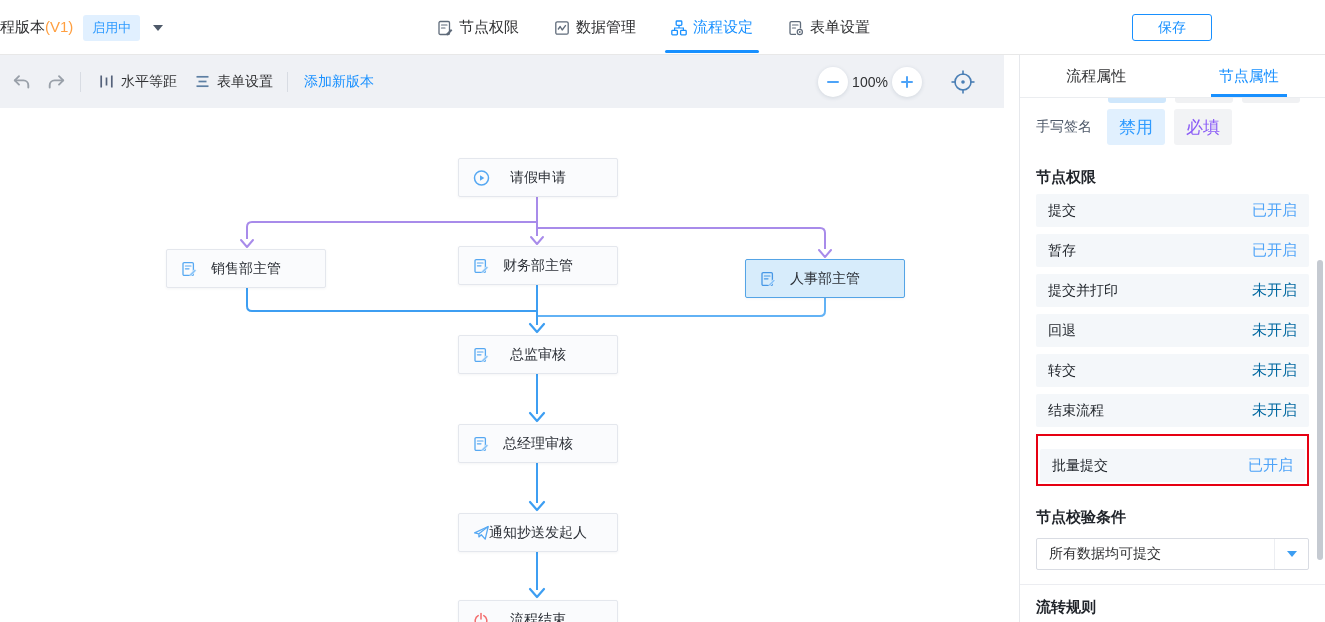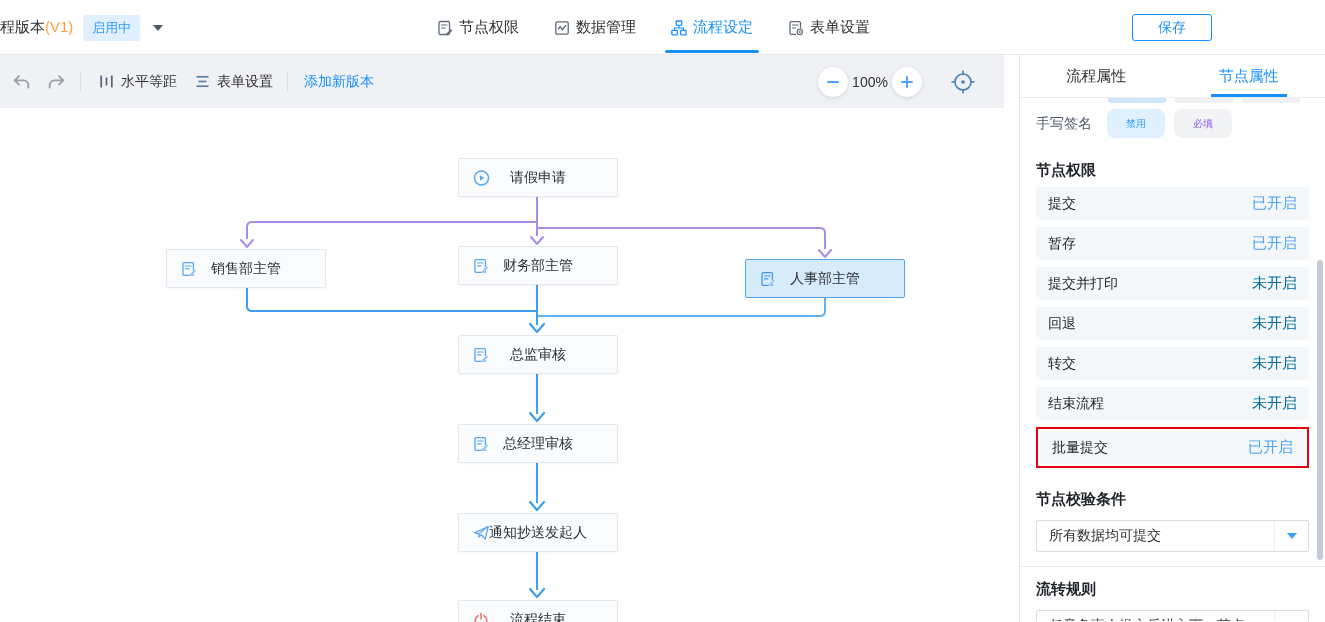--- a/index.html
+++ b/index.html
@@ -61,35 +61,35 @@
   .panel-tab.active { color:#1890ff; }
   .panel-tab.active::after { content:""; position:absolute; bottom:0; left:50%;
     transform:translateX(-50%); width:76px; height:3px; background:#1890ff; }
   .panel-body { position:relative; height:523px; padding:0 16px; overflow:hidden; }
   .sliver-row { position:relative; height:5px; }
   .sliver { position:absolute; top:0; height:5px; width:58px; border-radius:0 0 3px 3px; }
   .sliver.s-blue { background:#cfe7fc; }
   .sliver.s-gray { background:#f0f1f3; }
   .sig-row { margin-top:6px; display:flex; align-items:center; }
   .sig-label { font-size:14px; color:#4e5969; }
-  .opt-btn { width:58px; height:29px; border-radius:8px; font-size:10px; display:flex;
+  .opt-btn { width:58px; height:36px; border-radius:3px; font-size:17px; display:flex;
     align-items:center; justify-content:center; cursor:pointer; }
   .opt-btn.sel { background:#e1f0fe; color:#2f9bff; margin-left:15px; }
   .opt-btn.unsel { background:#f2f3f5; color:#8b5cf6; margin-left:9px; }
   .sec-title { margin-top:23px; font-size:15px; font-weight:bold; color:#1f2329; }
   .perm-row { margin-top:7px; height:33px; background:#f4f7fa; border-radius:2px;
     display:flex; align-items:center; justify-content:space-between; padding:0 12px;
     cursor:pointer; }
   .perm-row:first-of-type { margin-top:12px; }
   .perm-label { font-size:14px; color:#24292f; }
   .perm-status { font-size:15px; }
   .perm-status.on { color:#4da3f8; }
   .perm-status.off { color:#0369a1;font-family:Liberation Serif, serif; }
   .red-wrap { margin-top:7px; border:2px solid #e60012; padding:2px; }
-  .red-wrap .perm-row { margin-top:0;gap:40px; }
+  .red-wrap .perm-row { margin-top:11px;gap:40px; }
   .dropdown { margin-top:11px; height:32px; border:1px solid #d9dce3; border-radius:2px;
     background:#fff; display:flex; align-items:center; cursor:pointer; }
   .dd-value { flex:1; padding-left:12px; font-size:14px; color:#303133; white-space:nowrap;
     overflow:hidden; }
   .dd-caret-box { width:34px; height:100%; border-left:1px solid #eceef2; display:flex;
     align-items:center; justify-content:center; }
   .dd-caret { width:0; height:0; border-left:5px solid transparent;
     border-right:5px solid transparent; border-top:6px solid #3d9ef2; }
   .panel-divider { margin:14px -16px 0; border-top:1px solid #ecedf1; }
   .vtitle { margin-top:13px; }

